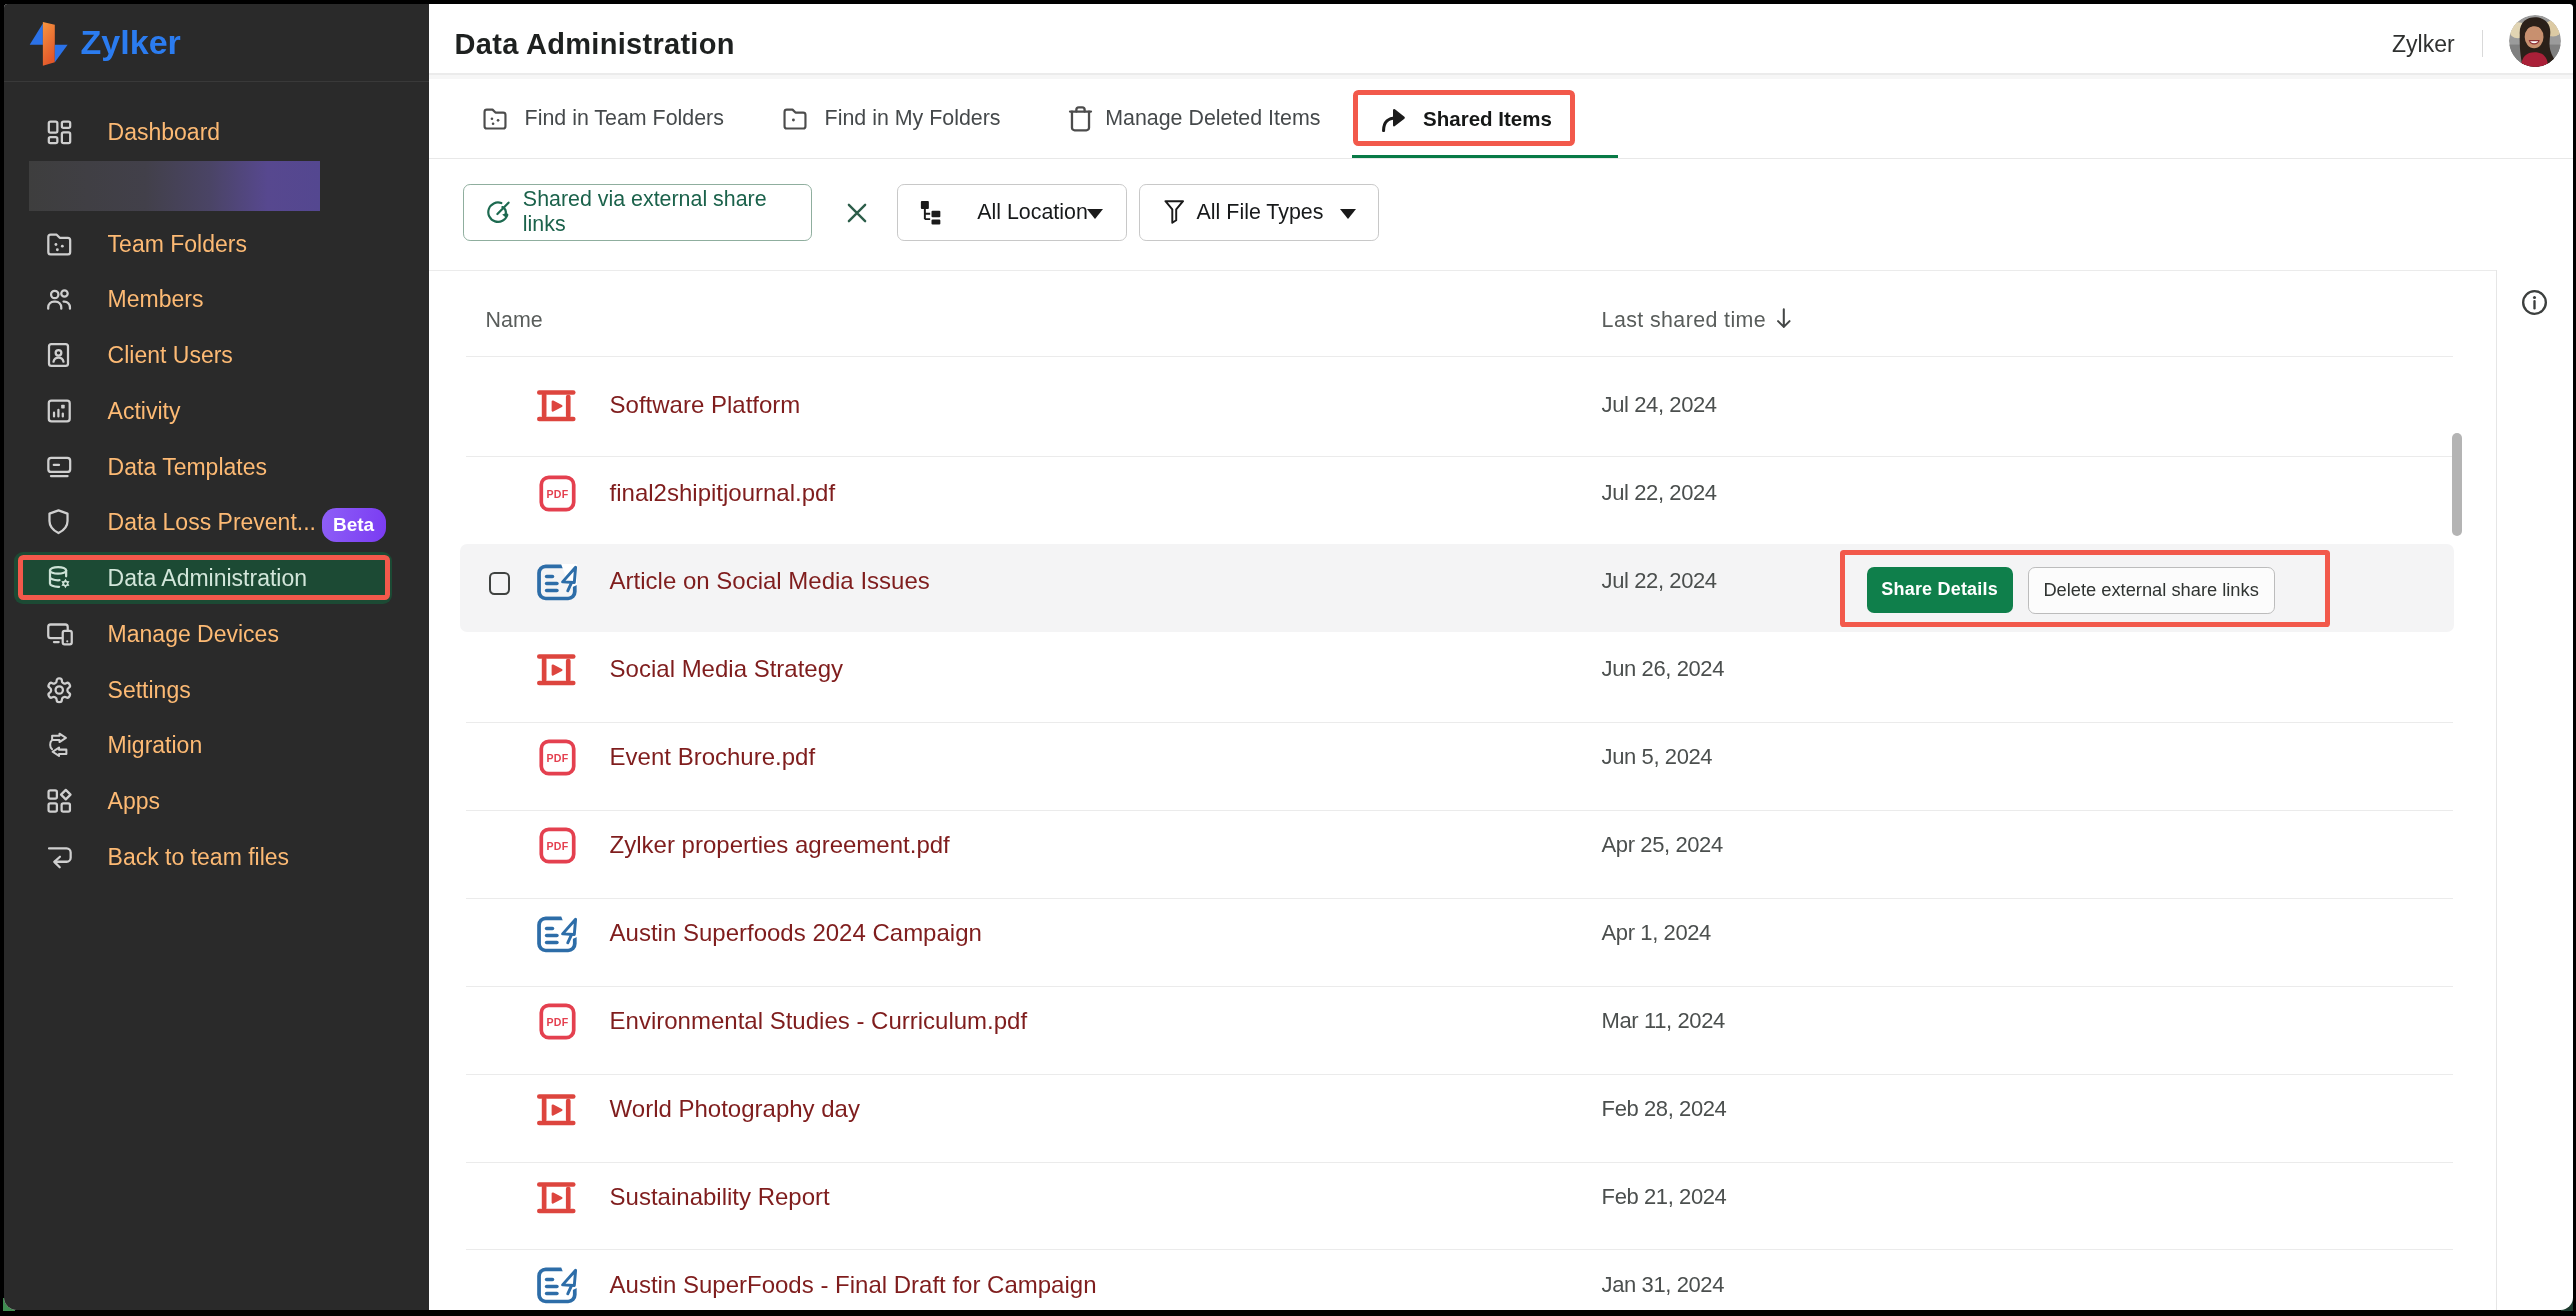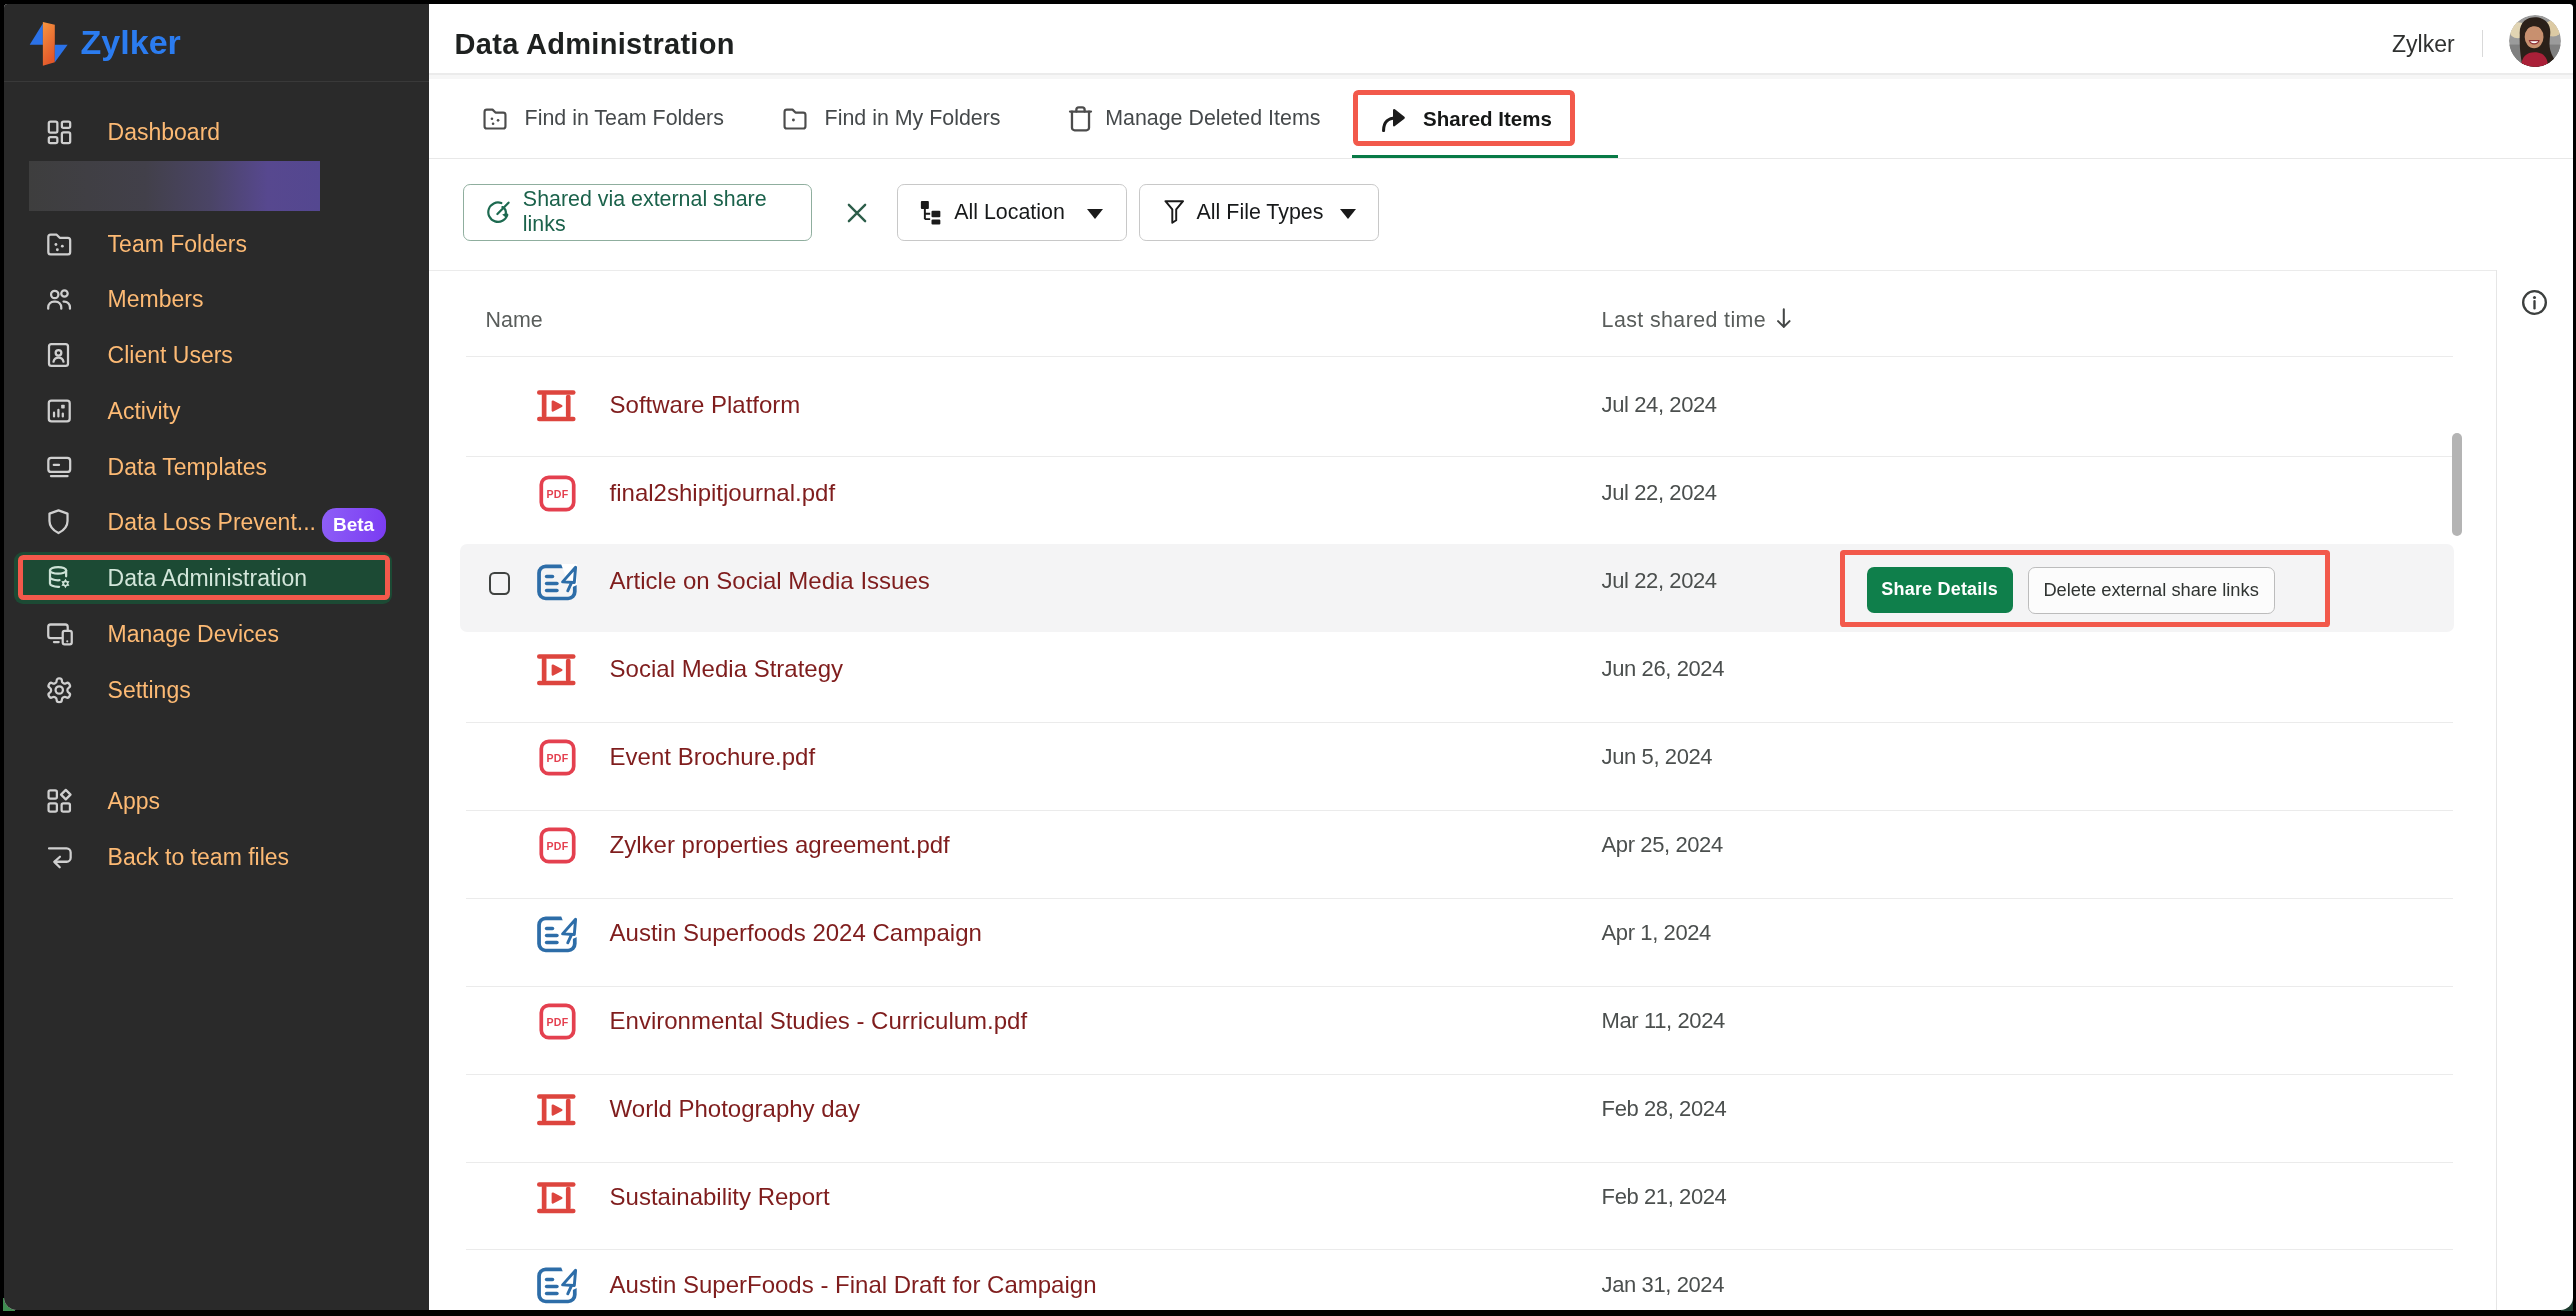--- a/index.html
+++ b/index.html
@@ -155,20 +155,28 @@
         </svg>
       <div class="lbl">Manage Devices</div>
     </div>
     <div class="nav" style="top:659px">
       <svg width="28.5" height="28.5" viewBox="0 0 24 24" fill="none" stroke="#cfcfcf" stroke-width="1.9" stroke-linecap="round" stroke-linejoin="round">
           <path d="M12.22 2.2h-.44a2 2 0 0 0-2 2v.18a2 2 0 0 1-1 1.73l-.43.25a2 2 0 0 1-2 0l-.15-.08a2 2 0 0 0-2.73.73l-.22.38a2 2 0 0 0 .73 2.73l.15.1a2 2 0 0 1 1 1.72v.51a2 2 0 0 1-1 1.74l-.15.09a2 2 0 0 0-.73 2.73l.22.38a2 2 0 0 0 2.73.73l.15-.08a2 2 0 0 1 2 0l.43.25a2 2 0 0 1 1 1.73v.18a2 2 0 0 0 2 2h.44a2 2 0 0 0 2-2v-.18a2 2 0 0 1 1-1.73l.43-.25a2 2 0 0 1 2 0l.15.08a2 2 0 0 0 2.73-.73l.22-.39a2 2 0 0 0-.73-2.73l-.15-.08a2 2 0 0 1-1-1.74v-.5a2 2 0 0 1 1-1.74l.15-.09a2 2 0 0 0 .73-2.73l-.22-.38a2 2 0 0 0-2.73-.73l-.15.08a2 2 0 0 1-2 0l-.43-.25a2 2 0 0 1-1-1.73v-.18a2 2 0 0 0-2-2z"></path>
           <circle cx="12" cy="12" r="3.1"></circle>
         </svg>
       <div class="lbl">Settings</div>
     </div>
+    <div class="nav" style="top:714px">
+      <svg width="28.5" height="27" viewBox="0 0 24 22" fill="none" stroke="#cfcfcf" stroke-width="1.7" stroke-linejoin="round">
+          <path d="M6 3.2h6.2V1.5L17.6 5l-5.4 3.5V6.8H6z"></path>
+          <path d="M18 14.9h-6.2v-1.7L6.4 16.7l5.4 3.5v-1.7H18z"></path>
+          <path d="M5.6 7.3c-1.7 1.2-1.7 6 .3 7.2" stroke-linecap="round"></path>
+        </svg>
+      <div class="lbl">Migration</div>
+    </div>
     <div class="nav" style="top:770px">
       <svg width="28.5" height="28.5" viewBox="0 0 24 24" fill="none" stroke="#cfcfcf" stroke-width="1.9" stroke-linejoin="round">
           <rect x="3" y="3" width="7" height="7" rx="1.4"></rect>
           <rect x="3" y="14" width="7" height="7" rx="1.4"></rect>
           <rect x="14" y="14" width="7" height="7" rx="1.4"></rect>
           <path d="M17.5 2.6l4 4-4 4-4-4z"></path>
         </svg>
       <div class="lbl">Apps</div>
     </div>
     <div class="nav" style="top:826px">
@@ -246,21 +254,21 @@
         <path d="M16.2 5.3a11 11 0 1 0 6.8 13.6"></path>
         <path d="M11.8 17.8L24.4 4.9"></path>
         <path d="M17.4 9.9c3.2 1.7 4.6 4.9 3.7 8.4"></path>
         <polygon points="23.4,16.3 21.2,21.8 17.2,18.2" fill="#1d6a50" stroke="none"></polygon>
       </svg>
     <span style="margin-left:10.7px;font-size:21.4px;color:#1b624b;">Shared via external share links</span>
     <svg style="position:absolute;left:380px;top:15px" width="26" height="26" viewBox="0 0 24 24" fill="none" stroke="#2c5d49" stroke-width="2.2" stroke-linecap="round">
         <path d="M4.5 4.5l15 15M19.5 4.5l-15 15"></path>
       </svg>
   </div>
-  <div class="chip" style="left:893px;width:230px;border:1.8px solid #c8c8c8;">
+  <div class="chip" style="left:893px;width:230px;border:1.8px solid #c8c8c8;gap:23px;">
     <svg style="margin-left:22px" width="23" height="25" viewBox="0 0 26 28" fill="none">
         <rect x="1" y="1" width="9" height="9" rx="1" fill="#1a1a1a"></rect>
         <path d="M5.5 10v11.5" stroke="#1a1a1a" stroke-width="2.2"></path>
         <path d="M5.5 15.5h6M5.5 21.5h6" stroke="#1a1a1a" stroke-width="2.2"></path>
         <rect x="13" y="12" width="10" height="7.5" rx="1.2" fill="#1a1a1a"></rect>
         <rect x="13" y="22" width="10" height="5.5" rx="1.2" fill="#1a1a1a"></rect>
       </svg>
     <span style="margin-left:11.6px;font-size:21.4px;color:#17191a;">All Location</span>
     <div style="position:absolute;left:189px;top:24px;width:0;height:0;border-left:8.5px solid transparent;border-right:8.5px solid transparent;border-top:10.7px solid #1a1a1a;"></div>
   </div>

